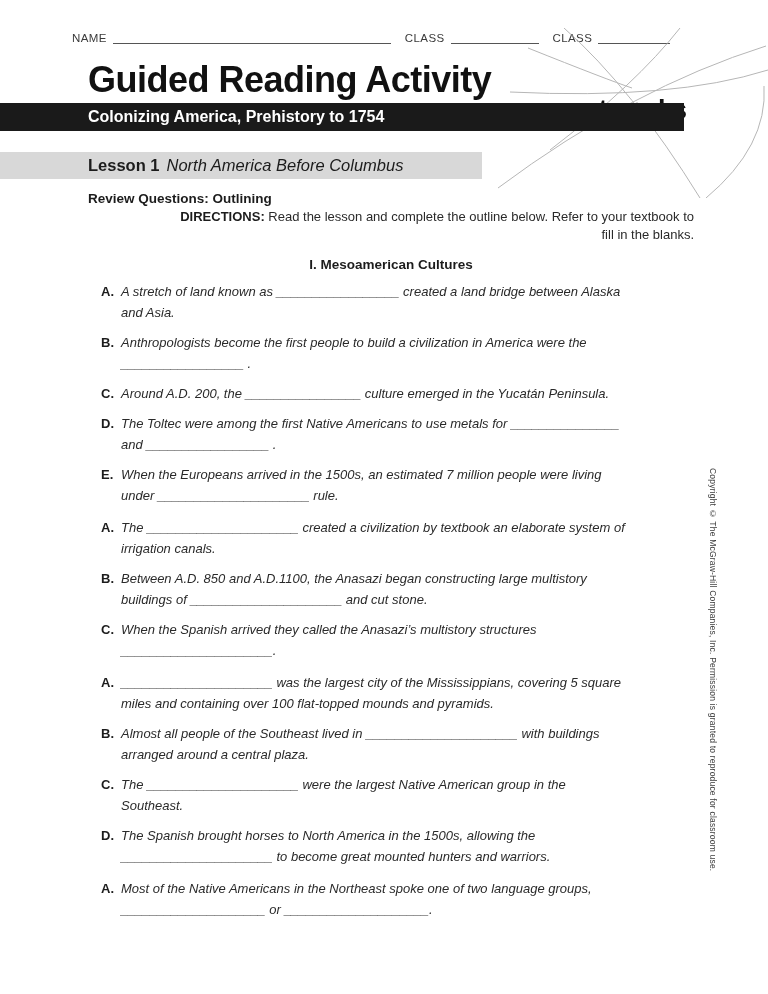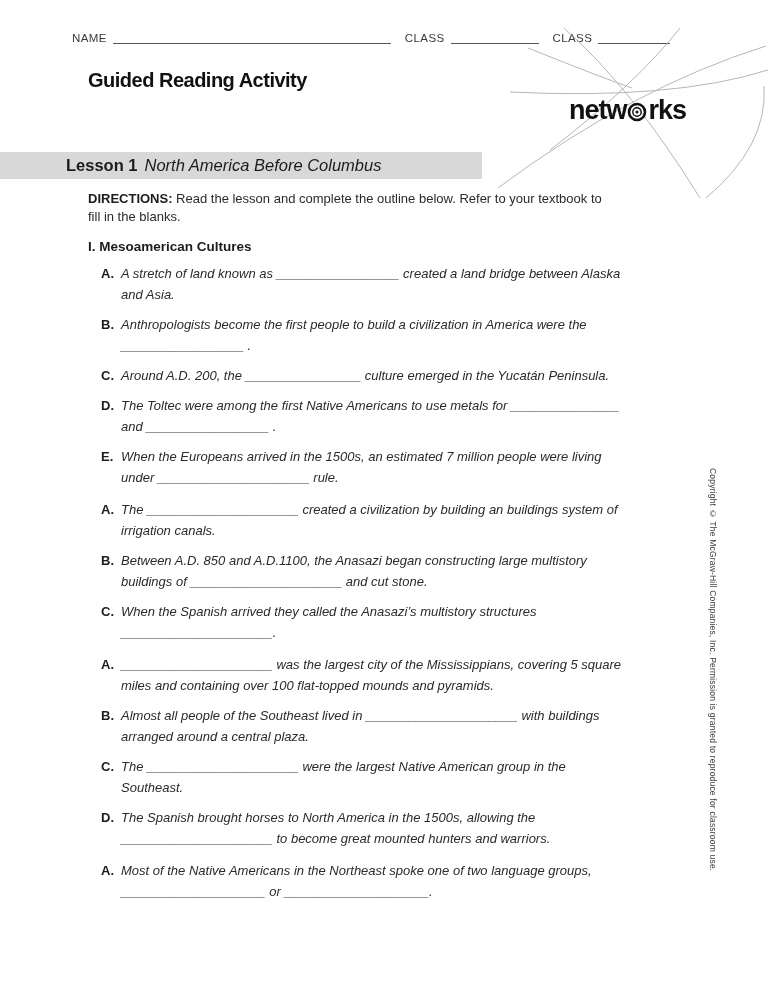--- a/index.html
+++ b/index.html
@@ -20,54 +20,54 @@
   .field{display:flex;align-items:flex-end;}
   .field .lbl{white-space:nowrap;padding-right:6px;}
   .uline{border-bottom:1px solid #555;height:13px;display:inline-block;}
   .name-line{width:278px;}
   .date-line{width:88px;margin-right:14px;}
   .class-line{width:72px;}
   .f-date{margin-left:14px;}
   
   .title-row{position:absolute;top:60px;left:88px;right:80px;height:42px;}
   .page-title{
-    margin:0;font-size:20px;font-weight:800;color:#111;
+    margin:0;font-size:36px;font-weight:800;color:#111;
     letter-spacing:-.5px;line-height:40px;
   }
   .logo{
     position:absolute;right:2px;top:6px;z-index:2;
     font-size:27px;font-weight:700;color:#111;letter-spacing:-1px;
     display:flex;align-items:center;white-space:nowrap;margin-top:29px;
   }
   .logo-o{display:inline-block;width:20px;height:20px;margin:2px 1px 0 1px;}
   .swirls{position:absolute;top:28px;right:0;width:300px;height:170px;z-index:1;pointer-events:none;}
   
   .banner{
     position:absolute;top:103px;left:0;width:684px;height:28px;z-index:2;
     background:#1a1a1a;color:#ffffff;
     font-size:16px;font-weight:700;line-height:28px;
     padding-left:88px;box-sizing:border-box;letter-spacing:0;
   }
   .lesson-banner{
     position:absolute;top:152px;left:0;width:482px;height:27px;
     background:#d8d8d8;color:#1c1c1c;
     font-size:16.5px;line-height:27px;
-    padding-left:66px;box-sizing:border-box;white-space:nowrap;
+    padding-left:88px;box-sizing:border-box;white-space:nowrap;
   }
   .lesson-banner .lesson-label{font-weight:800;}
   .lesson-banner .lesson-title{font-style:italic;margin-left:7px;}
   
   .content{position:absolute;top:190px;left:88px;width:606px;font-size:13px;line-height:18px;}
   .review{margin:0;font-weight:700;font-size:13.5px;color:#1c1c1c;}
-  .directions{margin:0;white-space:pre-wrap;line-height:18px;}
+  .directions{margin:0;white-space:pre-wrap;line-height:18px;text-align:right;}
   .directions .dlabel{font-weight:700;color:#1c1c1c;}
   .outline{margin-top:4px;}
   .outline-section{margin-top:11px;}
   .sec-heading{
-    margin:11px 0 7px 0;font-size:13.5px;font-weight:700;color:#1c1c1c;line-height:19px;
+    margin:11px 0 7px 0;font-size:13.5px;font-weight:700;color:#1c1c1c;line-height:19px;text-align:center;
   }
   .outline-item{display:flex;margin:0 0 9px 0;}
   .item-letter{
     flex:0 0 33px;padding-left:13px;box-sizing:border-box;
     font-weight:700;color:#1c1c1c;line-height:21px;
   }
   .item-text{
     flex:1;white-space:pre-wrap;line-height:21px;color:#2a2a2a;font-style:italic;
   }
   
@@ -115,26 +115,30 @@
       <span>netw</span>
         <svg class="logo-o" viewBox="0 0 20 20">
           <circle cx="10" cy="10" r="8" fill="none" stroke="#111" stroke-width="2.6"></circle>
           <circle cx="10" cy="10" r="4.2" fill="none" stroke="#111" stroke-width="1.4"></circle>
           <circle cx="10" cy="10" r="1.5" fill="#111"></circle>
         </svg>
         <span>rks</span>
     </div>
   </div>
 
+  <div class="banner">
+    <span>Colonizing America, Prehistory to 1754</span>
+  </div>
 
   <div class="lesson-banner">
     <span class="lesson-label">Lesson 1</span><span class="lesson-title">North America Before Columbus</span>
   </div>
 
   <div class="content">
+    <p class="review">Review Questions: Outlining</p>
     <p class="directions"><span class="dlabel">DIRECTIONS:</span><span> Read the lesson and complete the outline below. Refer to your textbook to
 fill in the blanks.</span></p>
     <div class="outline" id="outline">
   <section class="outline-section">
     <h3 class="sec-heading">I. Mesoamerican Cultures</h3>
     <div class="sec-items">
   <div class="outline-item">
     <span class="item-letter">A.</span>
     <span class="item-text">A stretch of land known as _________________ created a land bridge between Alaska
 and Asia.</span>
@@ -162,21 +166,21 @@
     <span class="item-text">When the Europeans arrived in the 1500s, an estimated 7 million people were living
 under _____________________ rule.</span>
   </div>
 </div>
   </section>
 
   <section class="outline-section">
     <div class="sec-items">
   <div class="outline-item">
     <span class="item-letter">A.</span>
-    <span class="item-text">The _____________________ created a civilization by building an buildings system of
+    <span class="item-text">The _____________________ created a civilization by textbook an elaborate system of
 irrigation canals.</span>
   </div>
 
   <div class="outline-item">
     <span class="item-letter">B.</span>
     <span class="item-text">Between A.D. 850 and A.D.1100, the Anasazi began constructing large multistory
 buildings of _____________________ and cut stone.</span>
   </div>
 
   <div class="outline-item">

